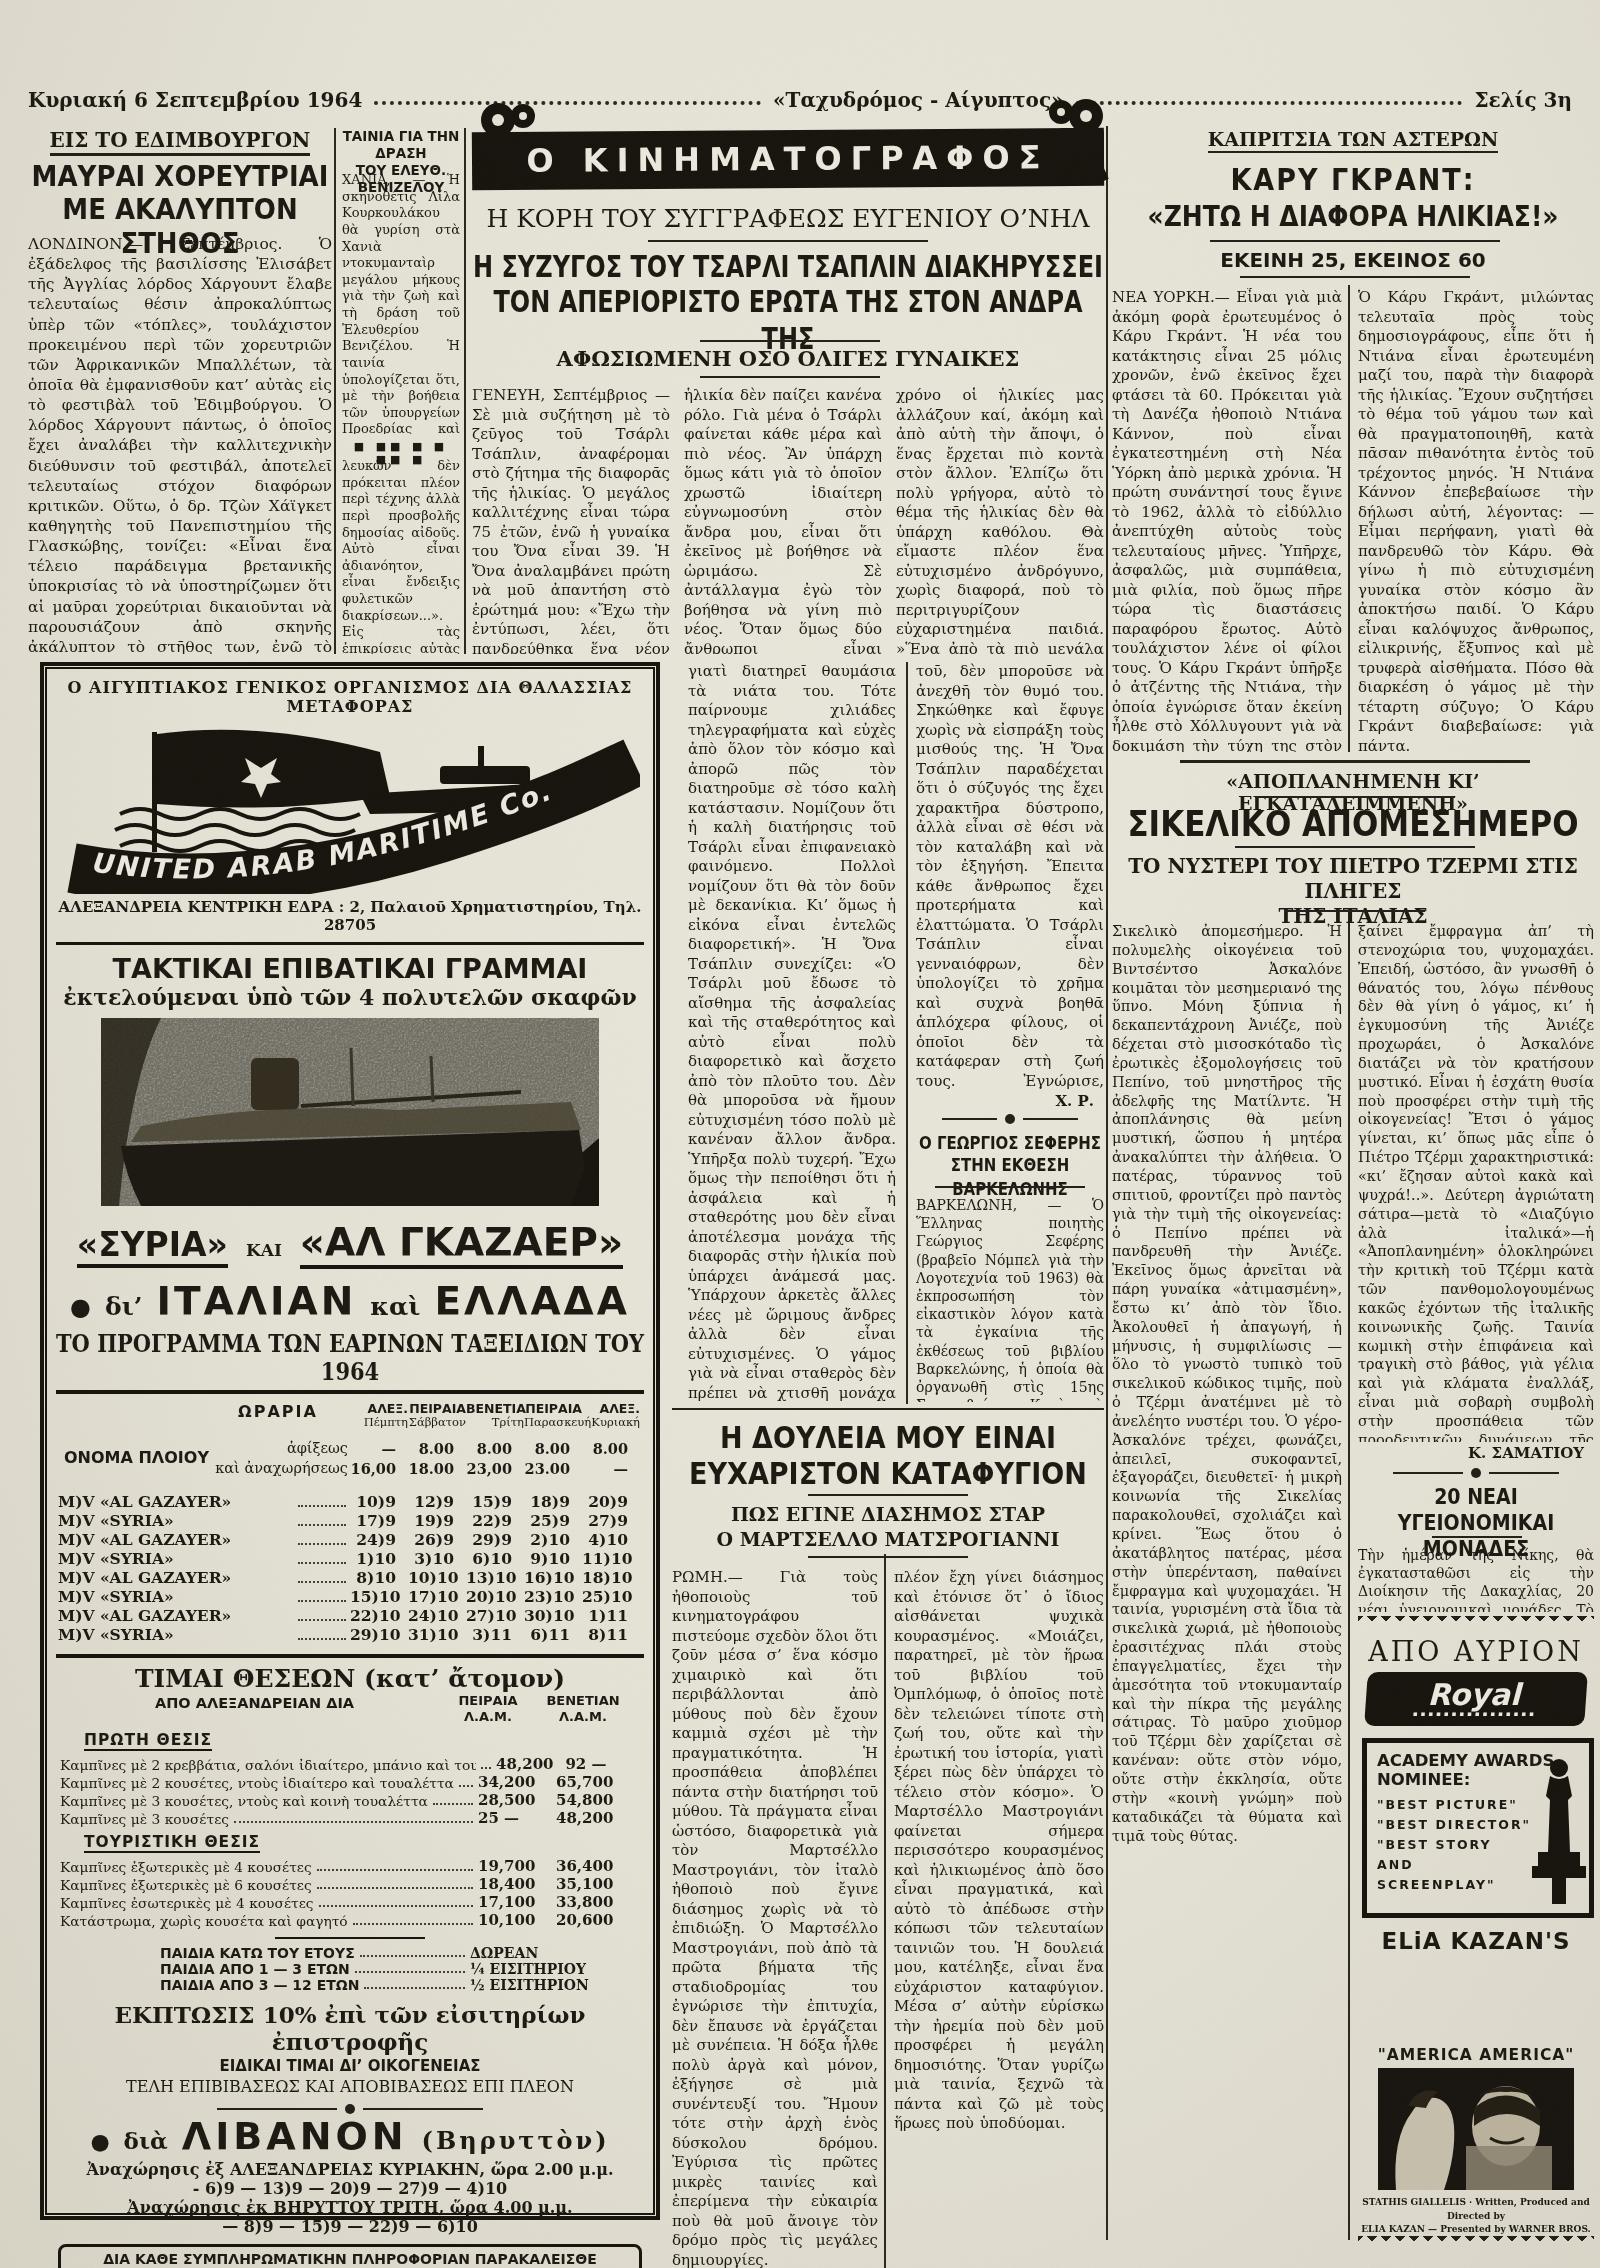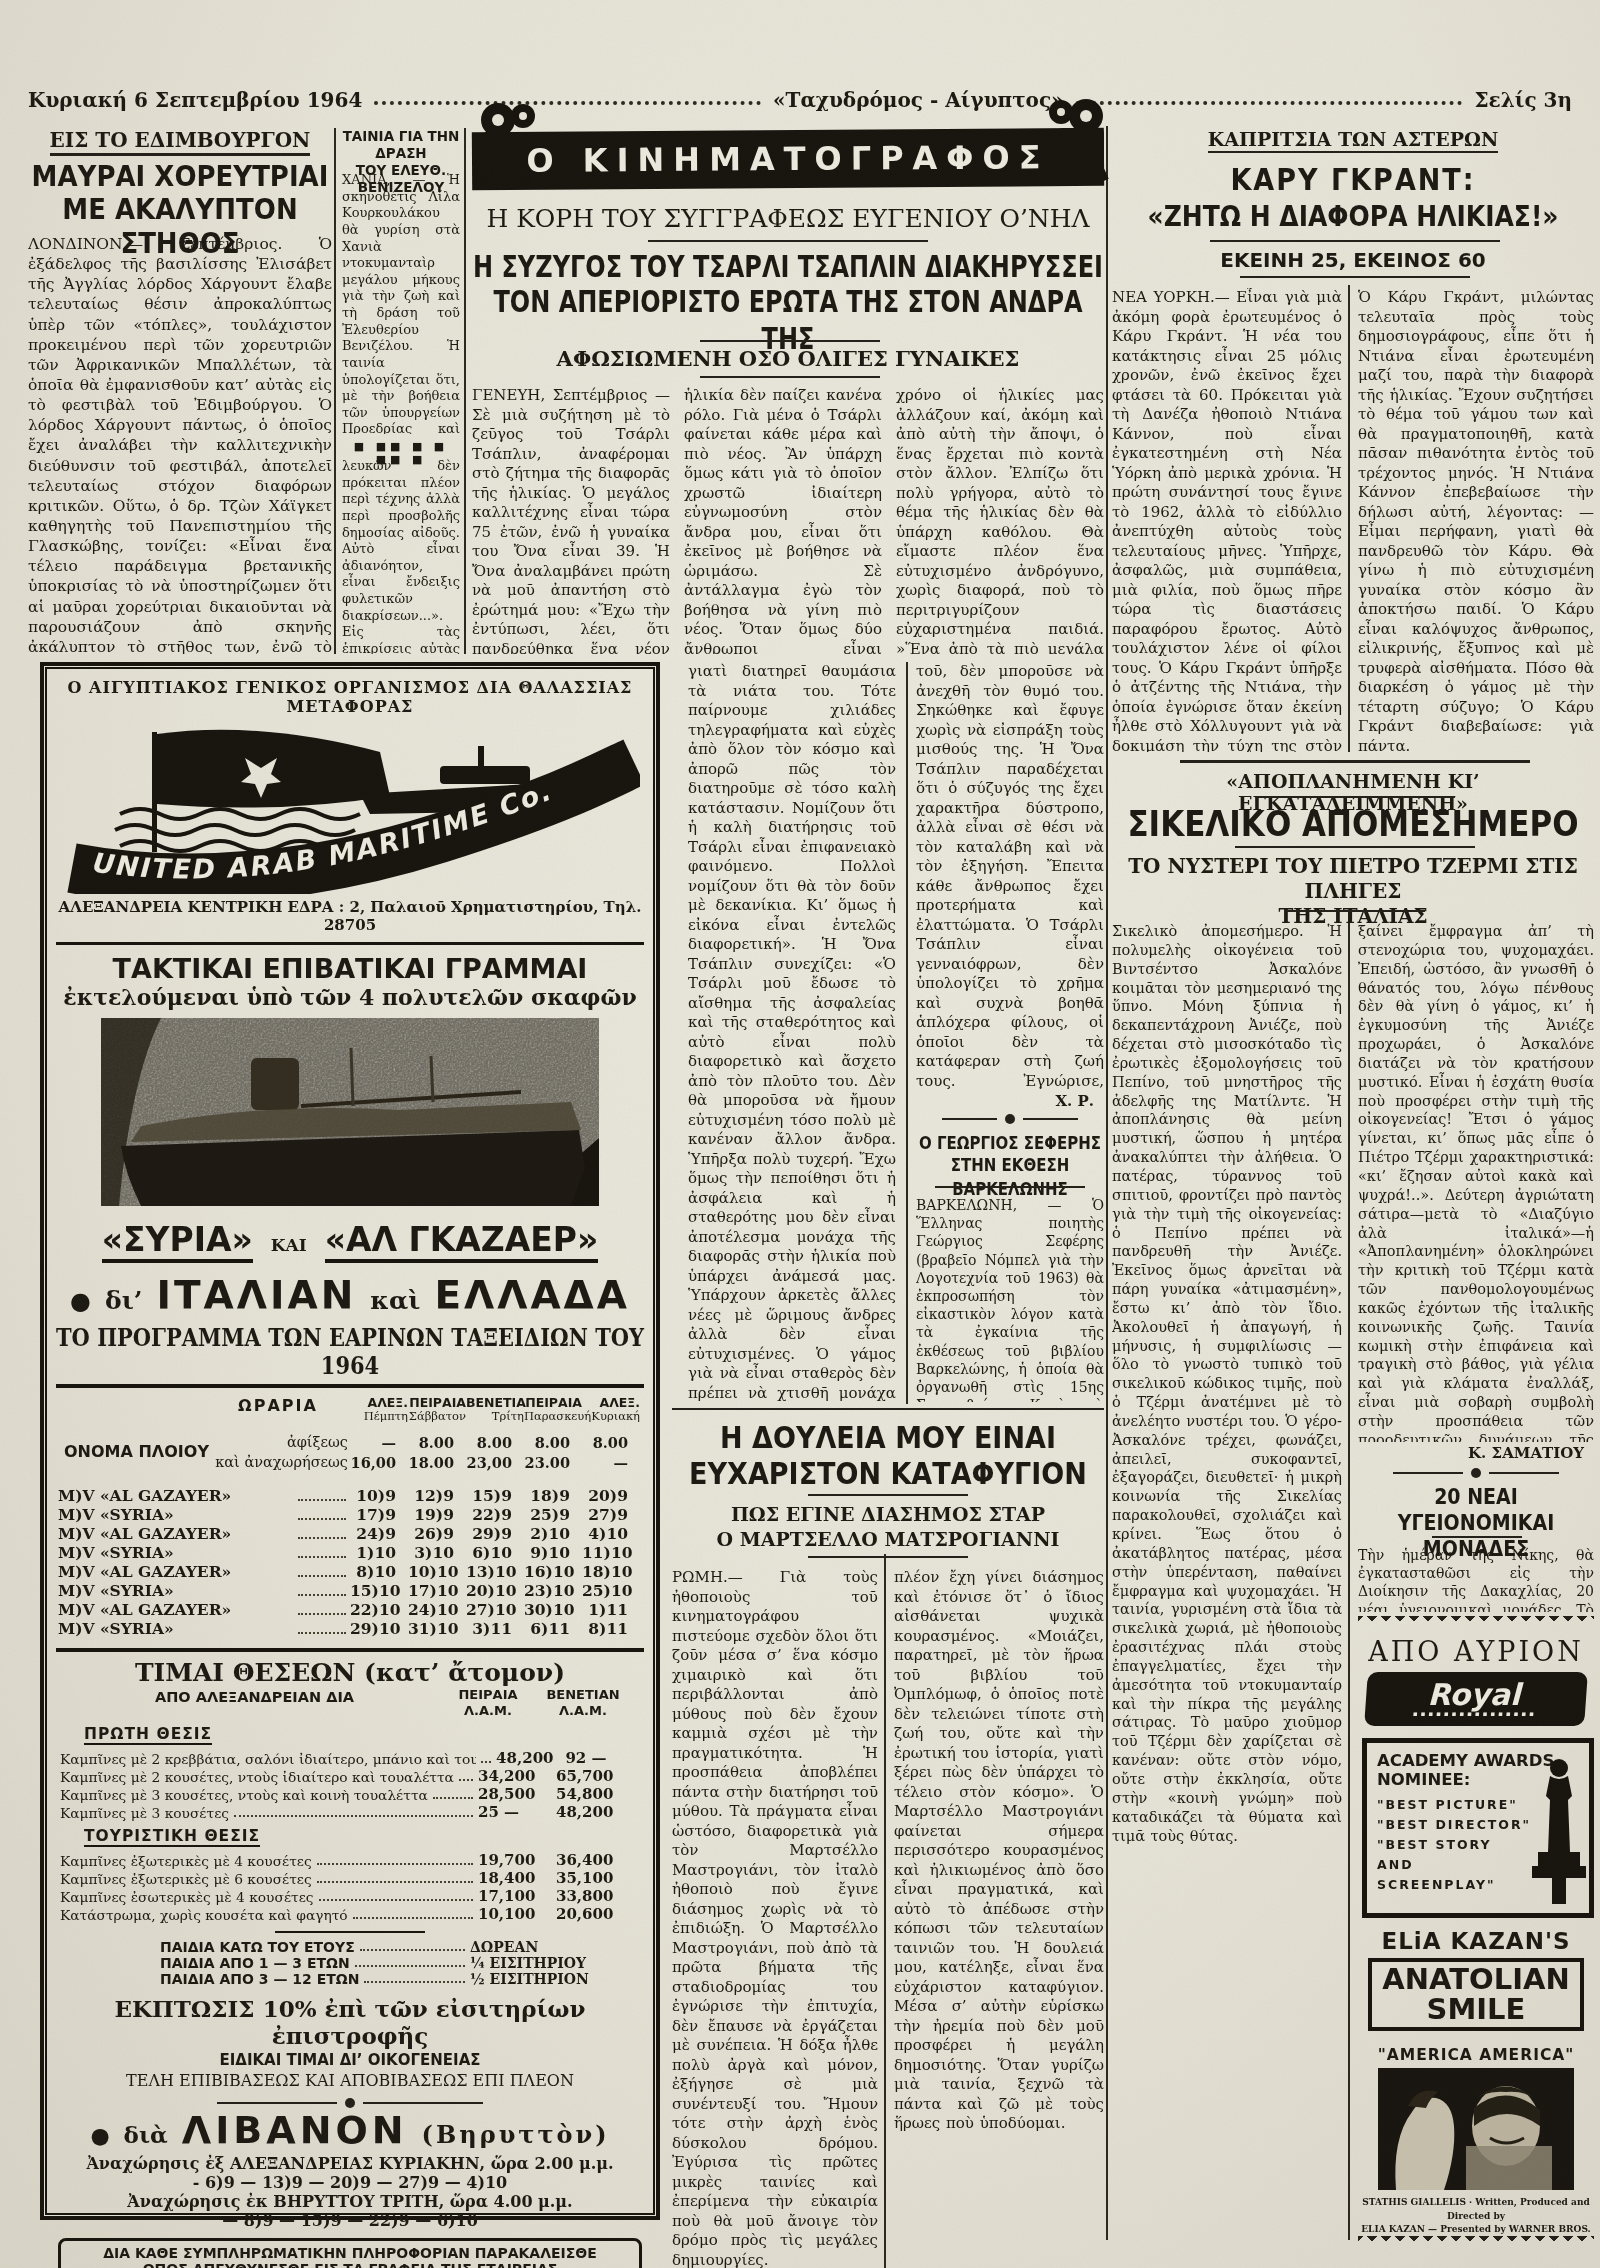--- a/index.html
+++ b/index.html
@@ -178,24 +178,20 @@
       </div>
   </div>
   <svg class="abs" style="left:1528px;top:1756px" width="62" height="150" viewBox="0 0 62 150">
     <circle cx="31" cy="12" r="9" fill="#17140e"></circle>
     <path d="M22 20 Q31 26 40 20 L44 40 L40 44 L42 96 L20 96 L22 44 L18 40 Z" fill="#17140e"></path>
     <rect x="10" y="96" width="42" height="14" fill="#17140e"></rect>
     <rect x="4" y="110" width="54" height="12" fill="#17140e"></rect>
     <rect x="24" y="122" width="14" height="26" fill="#17140e"></rect>
   </svg>
   <div class="abs ctr sans b" style="left:1358px;top:1928px;width:236px;font-size:23px;letter-spacing:1px">ELiA KAZAN'S</div>
-  <div class="abs ctr sans b" style="left:1368px;top:1958px;width:216px;border:4px solid #17140e;font-size:29px;line-height:1.05;padding:2px 0">
-    <div>ANATOLIAN</div>
-    <div>SMILE</div>
-  </div>
   <div class="abs ctr sans b" style="left:1358px;top:2046px;width:236px;font-size:15.5px;letter-spacing:1px">"AMERICA AMERICA"</div>
   <svg class="abs" style="left:1378px;top:2068px" width="196px" height="122" viewBox="0 0 196 122">
     <rect width="196" height="122" fill="#181510"></rect>
     <path d="M18 122 Q14 70 34 44 Q44 28 58 30 Q74 34 76 58 Q78 86 66 122 Z" fill="#c9c2ae"></path>
     <path d="M30 38 Q40 18 60 24 Q52 30 48 40 Z" fill="#2a2419"></path>
     <ellipse cx="128" cy="58" rx="34" ry="40" fill="#bdb5a0"></ellipse>
     <path d="M94 34 Q128 2 164 36 Q150 22 128 24 Q106 22 94 34 Z" fill="#241f15"></path>
     <path d="M96 40 Q128 14 162 42 L162 58 Q128 34 96 58 Z" fill="#241f15"></path>
     <path d="M112 70 Q128 80 146 70" stroke="#241f15" stroke-width="3" fill="none"></path>
     <rect x="88" y="78" width="86" height="44" fill="#8e8672" opacity="0.85"></rect>
@@ -281,21 +277,21 @@
       <rect x="150" y="40" width="48" height="52" rx="6" fill="#332d20"></rect>
       <path d="M40 108 Q160 84 300 92 L470 84 L480 112 L30 124 Z" fill="#4a4434" opacity="0.85"></path>
       <path d="M20 128 L478 112 L484 150 L470 188 L40 188 Q24 156 20 128 Z" fill="#1c1812"></path>
       <path d="M200 88 L420 74" stroke="#2a2418" stroke-width="4"></path>
       <path d="M250 30 L252 88 M330 38 L332 84" stroke="#3a3426" stroke-width="3"></path>
     </svg>
 
     <div style="display:flex;align-items:baseline;justify-content:center;gap:18px;margin-top:14px">
       <span class="sans b" style="font-size:33px;border-bottom:4px solid #17140e">«ΣΥΡΙΑ»</span>
       <span class="b" style="font-size:17px">ΚΑΙ</span>
-      <span class="sans b" style="font-size:33px;border-bottom:4px solid #17140e">«ΑΛ ΓΚΑΖΑΕΡ»</span>
+      <span class="sans b" style="font-size:39px;border-bottom:4px solid #17140e">«ΑΛ ΓΚΑΖΑΕΡ»</span>
     </div>
 
     <div style="display:flex;align-items:baseline;justify-content:center;gap:14px;margin-top:10px">
       <span style="font-size:24px">●</span>
       <span class="b" style="font-size:25px">δι’</span>
       <span class="sans b" style="font-size:39px;letter-spacing:3px">ΙΤΑΛΙΑΝ</span>
       <span class="b" style="font-size:25px">καὶ</span>
       <span class="sans b" style="font-size:39px;letter-spacing:3px">ΕΛΛΑΔΑ</span>
     </div>
     <div class="ctr b cond2" style="font-size:21px;margin-top:6px">ΤΟ ΠΡΟΓΡΑΜΜΑ ΤΩΝ ΕΑΡΙΝΩΝ ΤΑΞΕΙΔΙΩΝ ΤΟΥ 1964</div>

